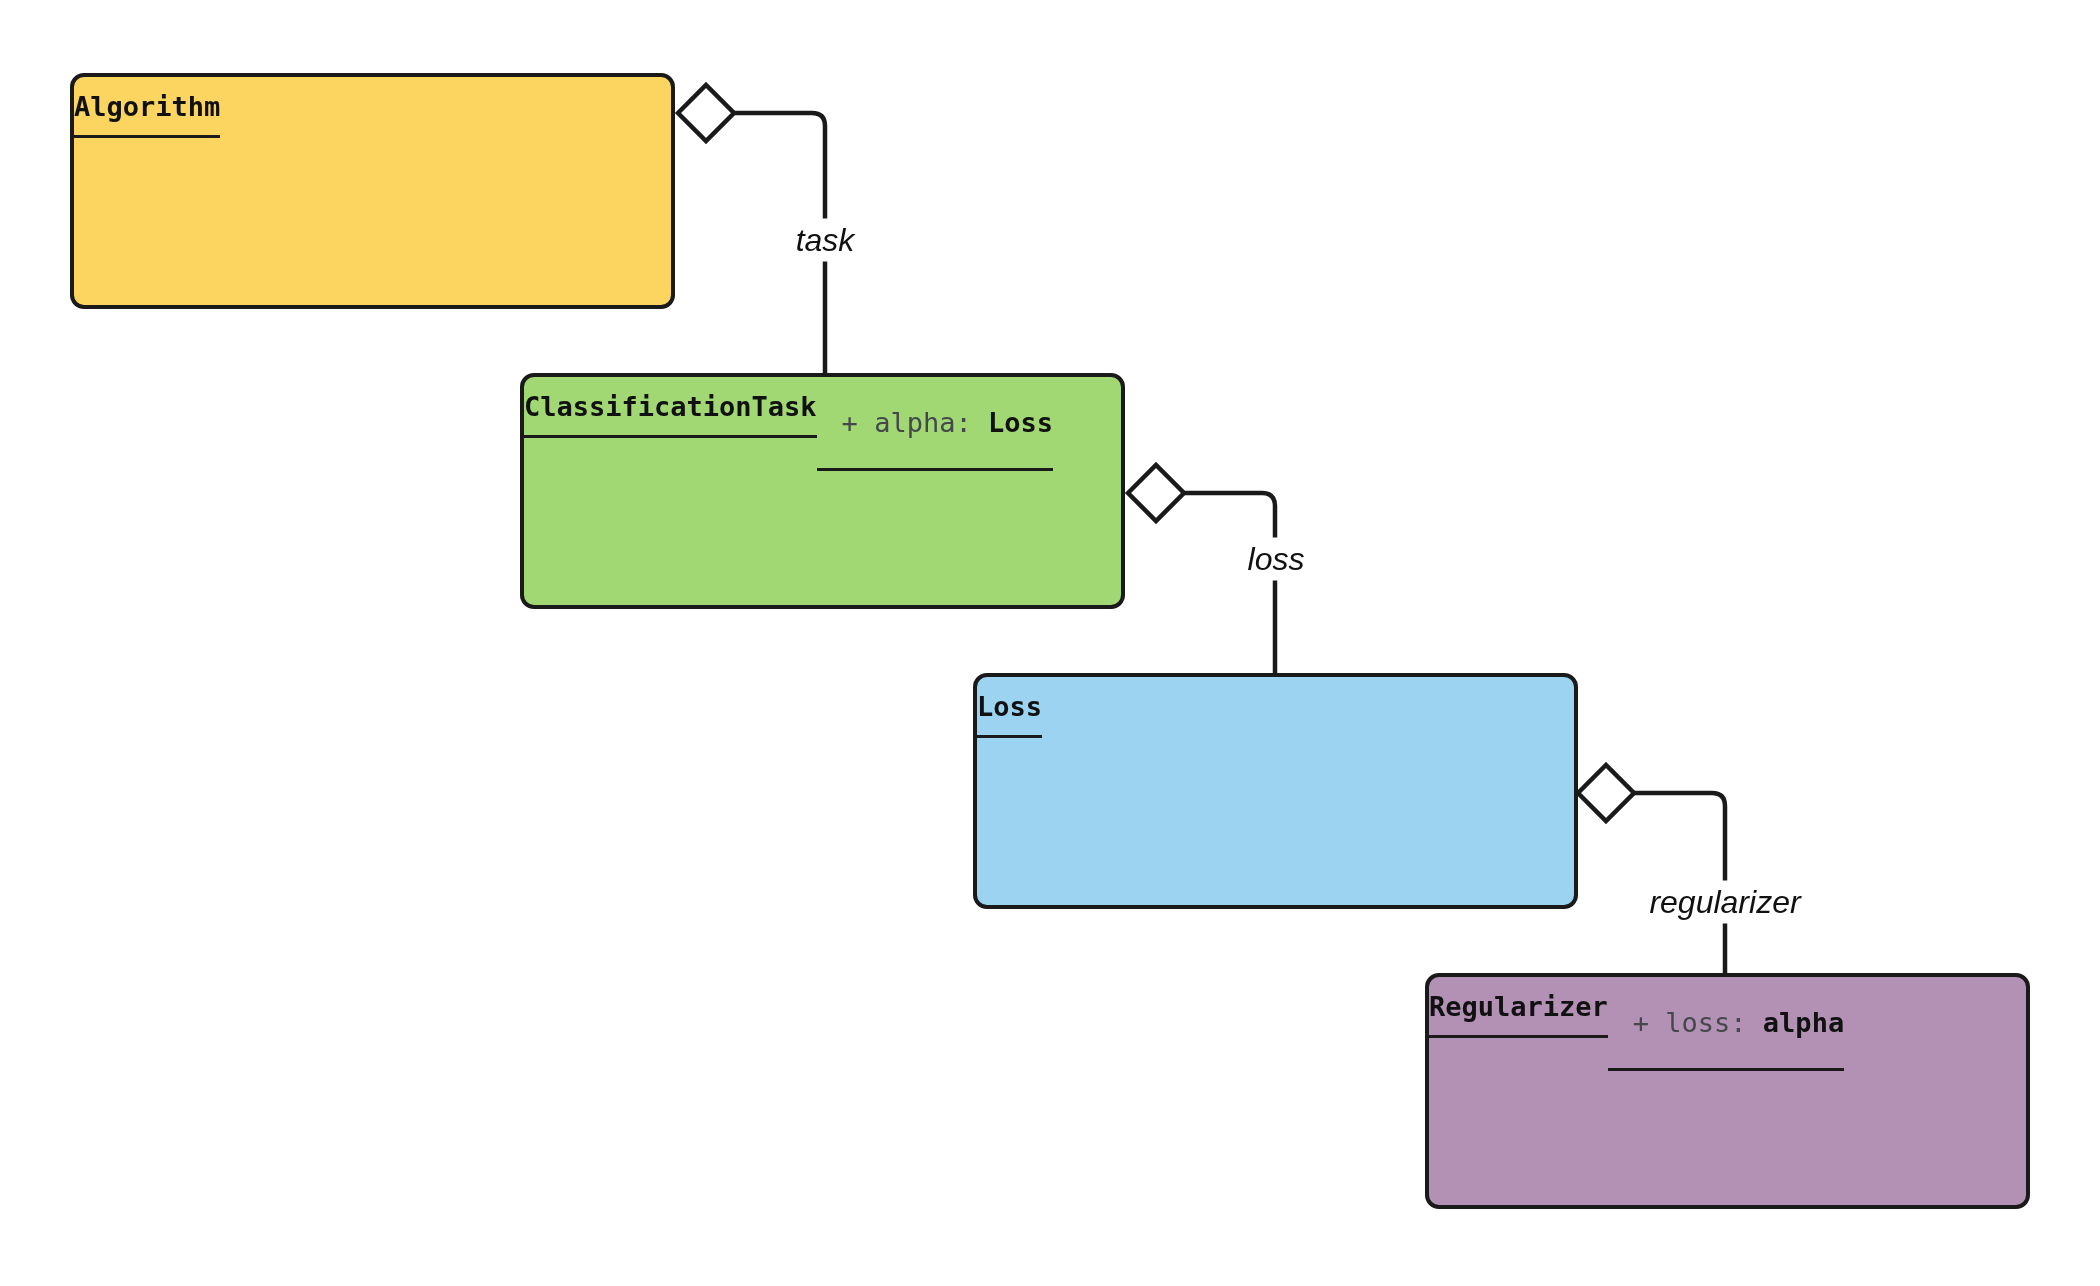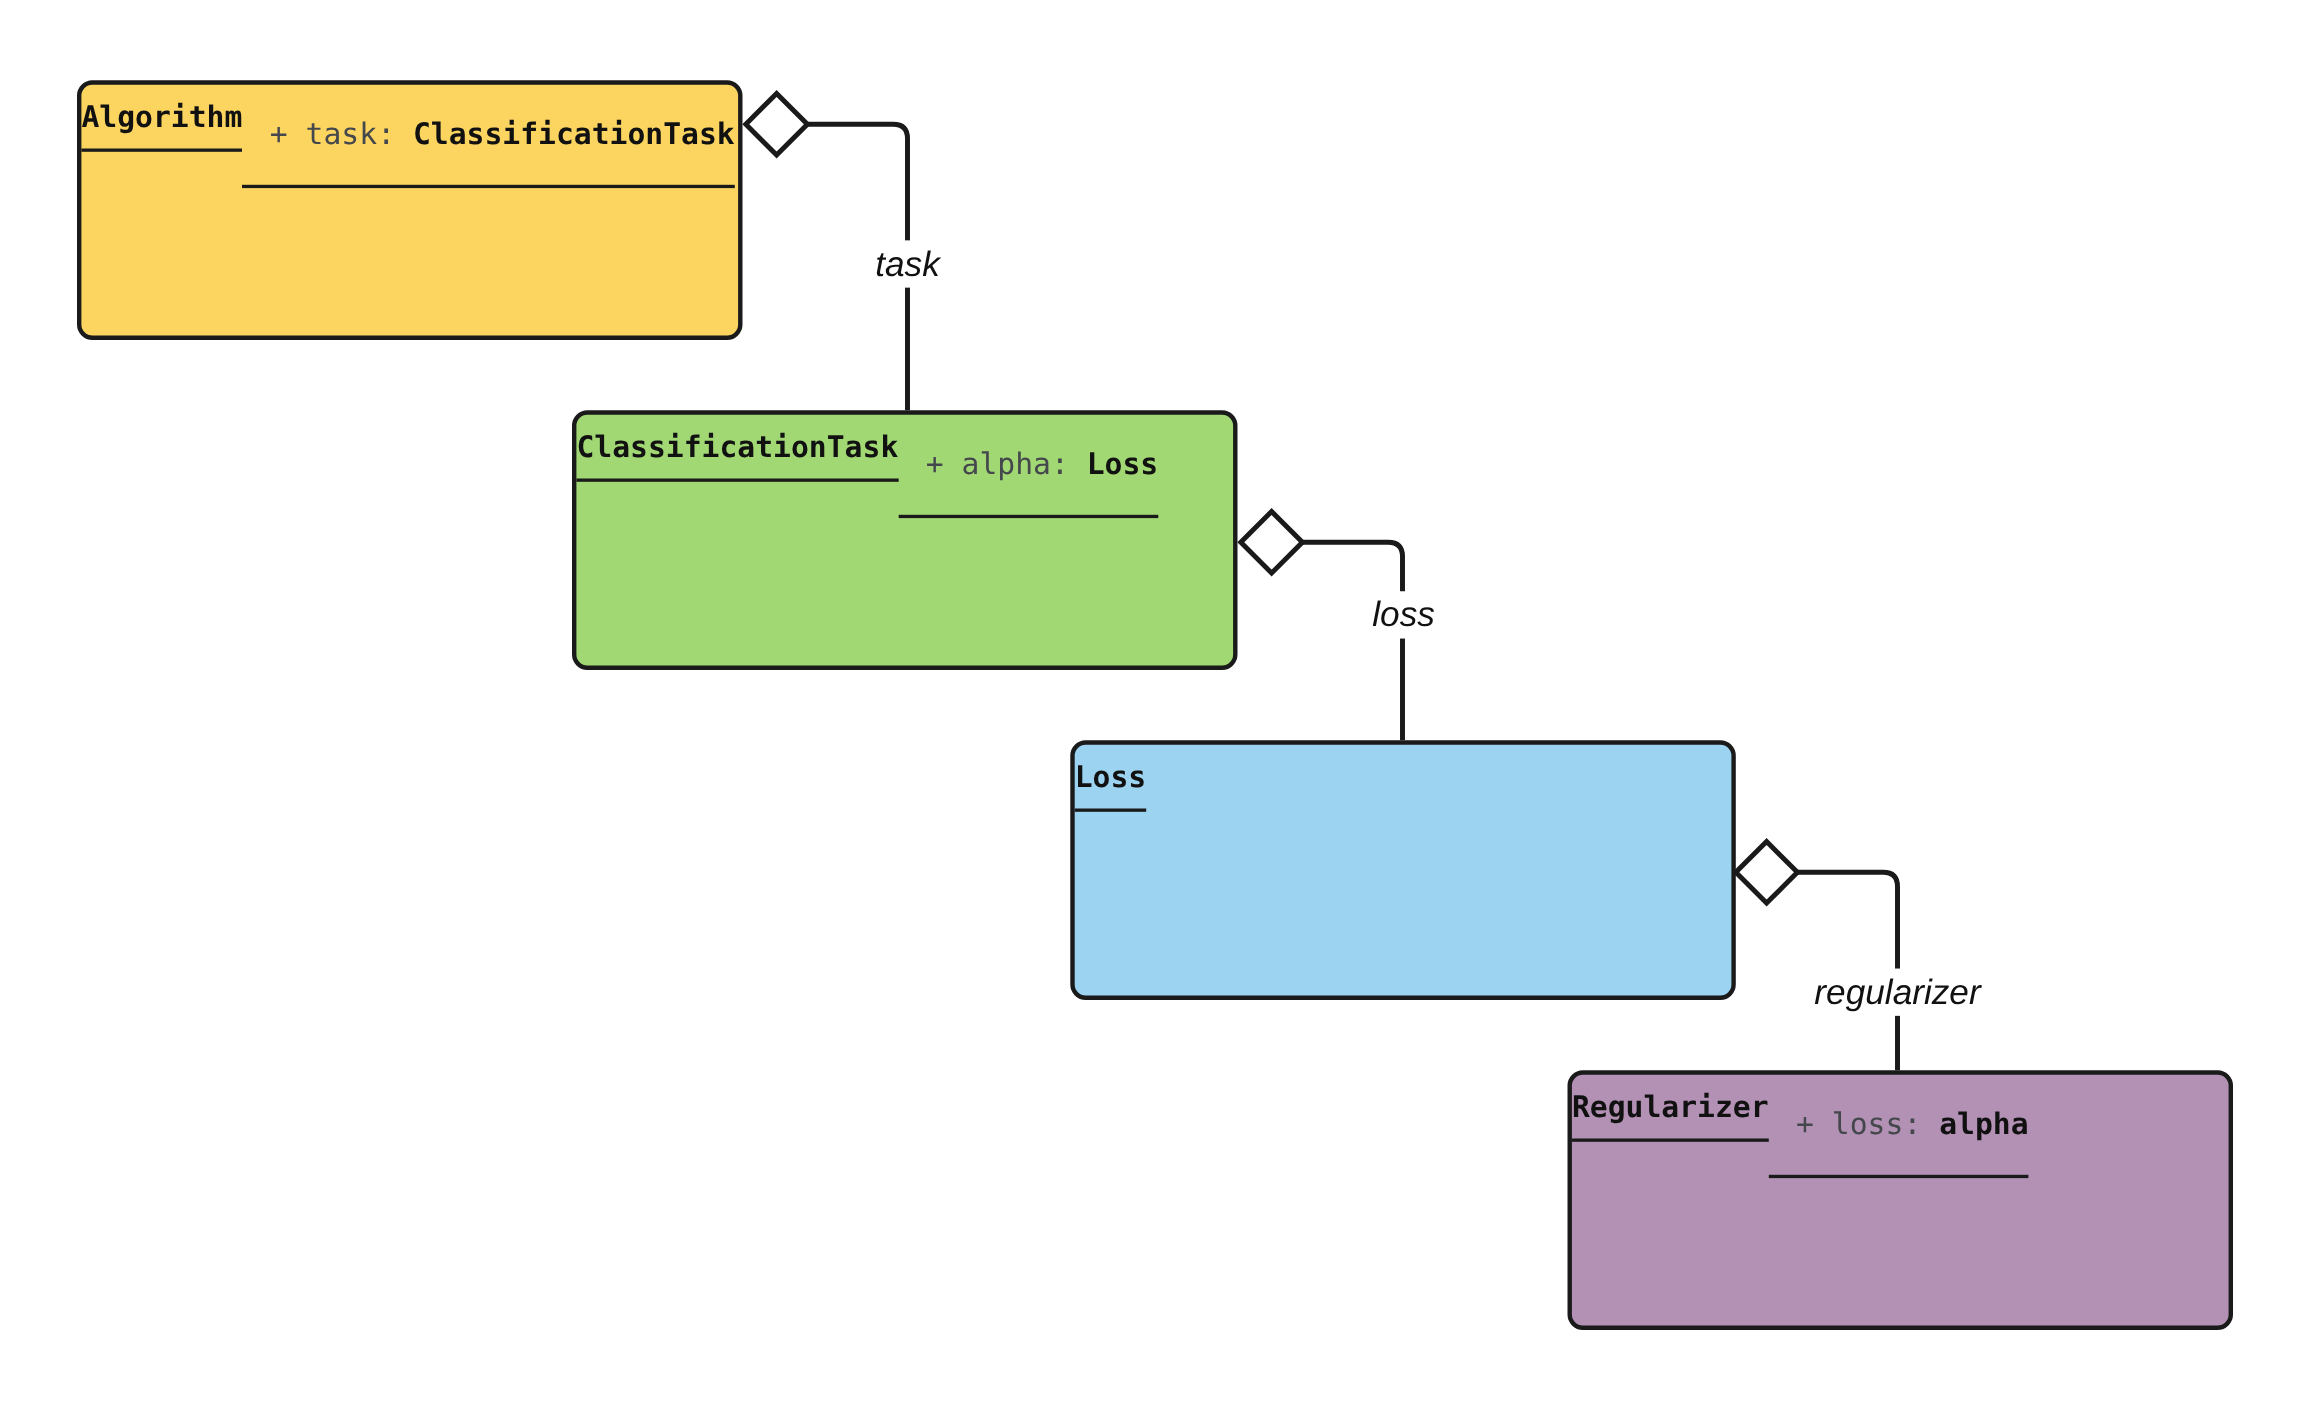--- a/index.html
+++ b/index.html
@@ -113,25 +113,20 @@
   </g>
 
   <g class="edge" style="stroke: rgb(26, 26, 26);">
     <path class="edge-path" d="M 1634 793 H 1712 Q 1725 793 1725 806 V 973"></path>
     <polygon class="edge-diamond" points="1578,793 1606,765 1634,793 1606,821" style="fill: rgb(255, 255, 255);"></polygon>
   </g>
 </svg>
 
 <div class="uml-class" id="class-algorithm" style="background-color: rgb(251, 213, 95);">
   <div class="title">Algorithm</div>
-  <div class="attrs">
-    <div class="attr-row">
-      <span class="attr-vis">+</span><span class="attr-name">task:</span><span class="attr-type">ClassificationTask</span>
-    </div>
-  </div>
   <div class="methods"></div>
 </div>
 
 <div class="uml-class" id="class-classificationtask" style="background-color: rgb(161, 216, 116);">
   <div class="title">ClassificationTask</div>
   <div class="attrs">
     <div class="attr-row">
       <span class="attr-vis">+</span><span class="attr-name">alpha:</span><span class="attr-type">Loss</span>
     </div>
   </div>

